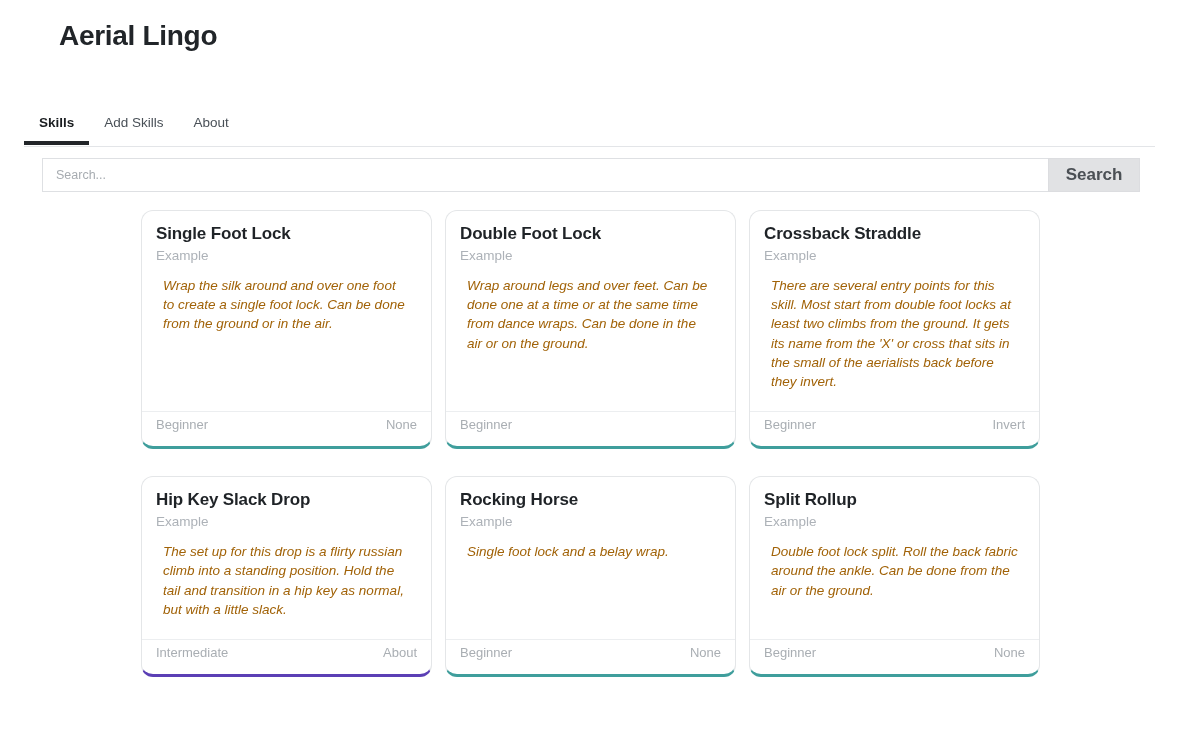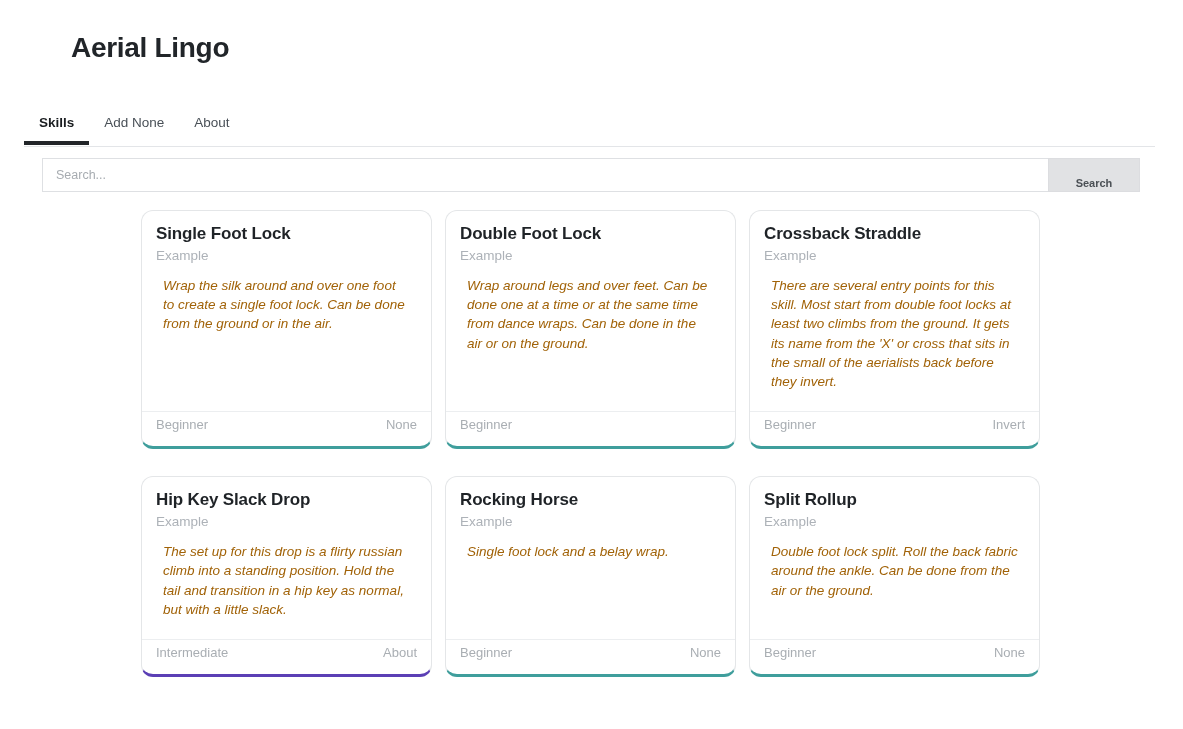--- a/index.html
+++ b/index.html
@@ -26,21 +26,21 @@
   
   .app-title {
     position: absolute;
     left: 59px;
     top: 19px;
     font-size: 28px;
     font-weight: bold;
     letter-spacing: -0.3px;
     color: #212529;
     line-height: 34px;
-    margin: 12px;
+    margin: 0;
   }
 
   
   .tabs {
     position: absolute;
     left: 24px;
     top: 112px;
     width: 1131px;
     height: 35px;
     border-bottom: 1px solid #e3e5e8;
@@ -97,26 +97,26 @@
   .search-input::placeholder {
     color: #a7acb1;
   }
   .search-button {
     flex: 0 0 auto;
     width: 92px;
     height: 34px;
     border: 1px solid #dcdde0;
     background: #e1e2e4;
     color: #4b5055;
-    font-size: 11px;
+    font-size: 17px;
     font-weight: bold;
     font-family: "Liberation Sans", sans-serif;
     cursor: pointer;
     line-height: 32px;
-    padding: 8px;
+    padding: 0;
   }
 
   
   .grid {
     position: absolute;
     left: 141px;
     top: 210px;
     width: 901px;
     display: flex;
     flex-wrap: wrap;
@@ -177,21 +177,21 @@
 </style>
 </head>
 <body>
 
 <div class="page">
 
   <h1 class="app-title">Aerial Lingo</h1>
 
   <nav class="tabs">
     <button class="tab active">Skills</button>
-    <button class="tab">Add None</button>
+    <button class="tab">Add Skills</button>
     <button class="tab">About</button>
   </nav>
 
   <form class="search-row">
     <input class="search-input" type="text" placeholder="Search..." style="">
     <button class="search-button" type="submit">Search</button>
   </form>
 
   <div class="grid">
       <div class="card row-1" style="border-bottom-color: rgb(63, 158, 156);">

